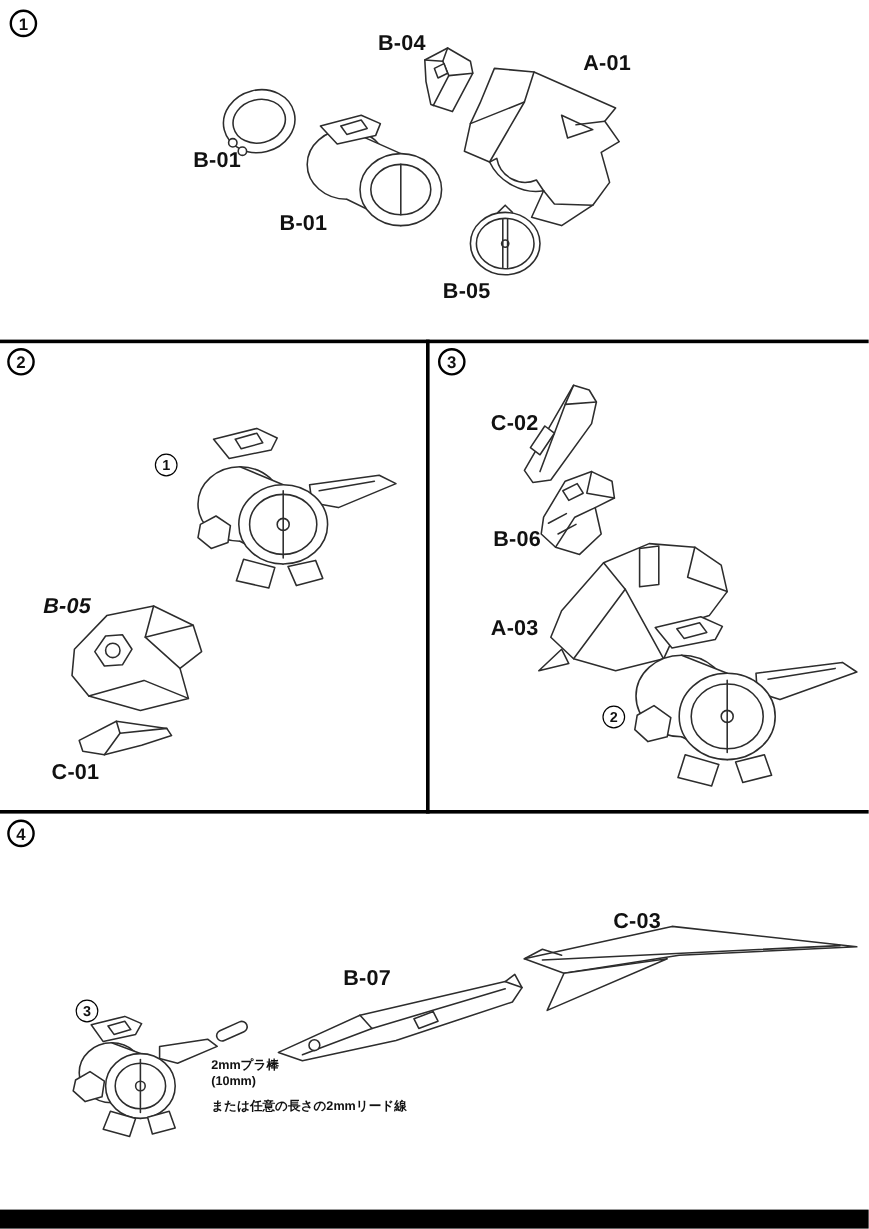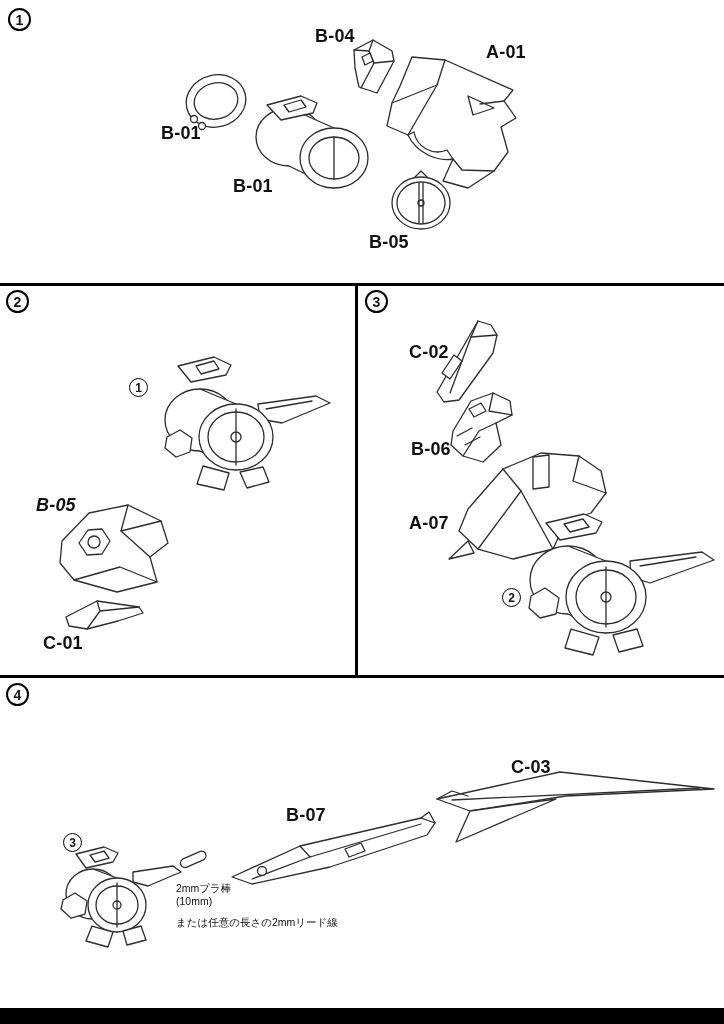--- a/index.html
+++ b/index.html
@@ -37,21 +37,21 @@
     border: 1.5px solid #000;
     border-radius: 50%;
     display: flex; align-items: center; justify-content: center;
     font-size: 12px; font-weight: bold;
     background: #fff;
   }
   .note {
     position: absolute;
     font-size: 10.5px;
     line-height: 13px;
-    font-weight: normal;
+    font-weight: bold;
     white-space: nowrap;
   }
 </style>
 </head>
 <body>
 
 <div class="sheet">
 
   <svg class="lineart" width="724" height="1024" viewBox="0 0 724 1024">
     <g stroke="#2d2d2d" stroke-width="1.3" fill="none" stroke-linejoin="round" stroke-linecap="round">
@@ -228,21 +228,21 @@
 
   <div class="part-label" style="left:315px; top:26px;">B-04</div>
   <div class="part-label" style="left:486px; top:42px;">A-01</div>
   <div class="part-label" style="left:161px; top:123px;">B-01</div>
   <div class="part-label" style="left:233px; top:176px;">B-01</div>
   <div class="part-label" style="left:369px; top:232px;">B-05</div>
   <div class="part-label" style="left:36px;  top:495px;font-style:italic;">B-05</div>
   <div class="part-label" style="left:43px;  top:633px;">C-01</div>
   <div class="part-label" style="left:409px; top:342px;">C-02</div>
   <div class="part-label" style="left:411px; top:439px;">B-06</div>
-  <div class="part-label" style="left:409px; top:513px;">A-07</div>
+  <div class="part-label" style="left:409px; top:513px;">A-03</div>
   <div class="part-label" style="left:511px; top:757px;">C-03</div>
   <div class="part-label" style="left:286px; top:805px;">B-07</div>
 
   <div class="note" style="left:176px; top:882px;">2mmプラ棒</div>
   <div class="note" style="left:176px; top:895px;">(10mm)</div>
   <div class="note" style="left:176px; top:916px;">または任意の長さの2mmリード線</div>
 
 </div>
 
 </body></html>

